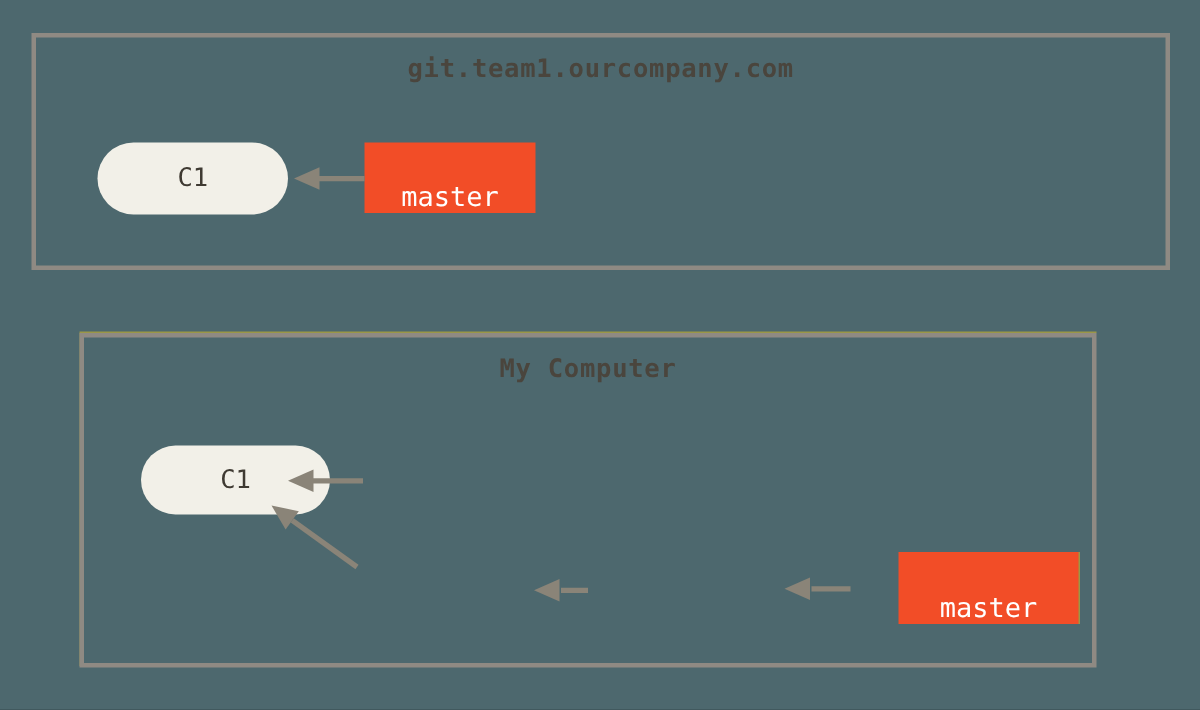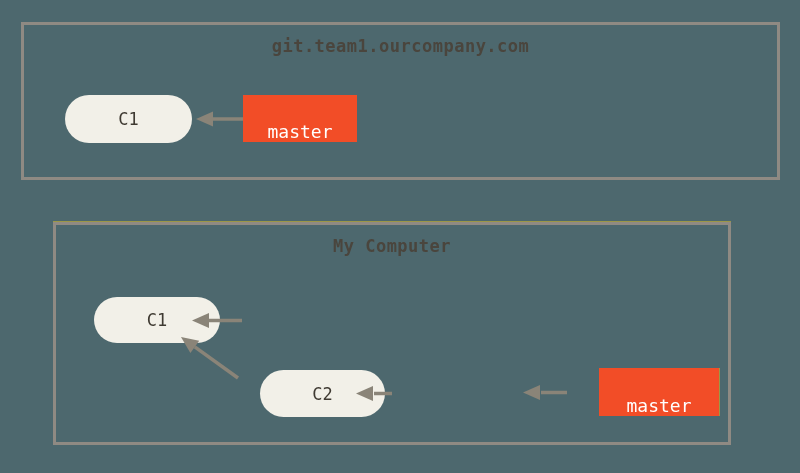--- a/index.html
+++ b/index.html
@@ -94,23 +94,20 @@
   </section>
 
   <section class="panel panel-bottom">
     <div class="panel-title">My Computer</div>
 
     <div class="node" style="left:38px; top:72px; width:126px; height:46px;">
       <span>C1</span>
     </div>
 
 
-    <div class="node" style="left:204px; top:145px; width:125px; height:47px;">
-      <span>C2</span>
-    </div>
 
 
     <div class="branch branch-edge-artifact" style="left:543px; top:143px; width:120px; height:48px;">
       <span>master</span>
     </div>
   </section>
 
   <svg class="arrows" viewBox="0 0 800 473">
 
     <g>

